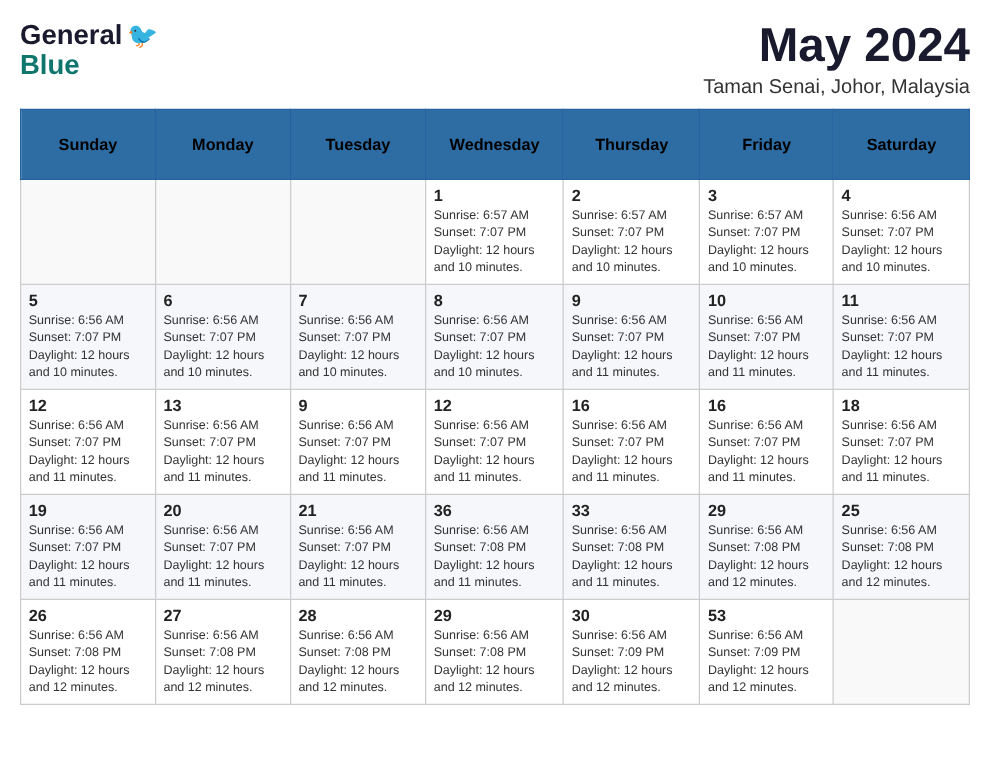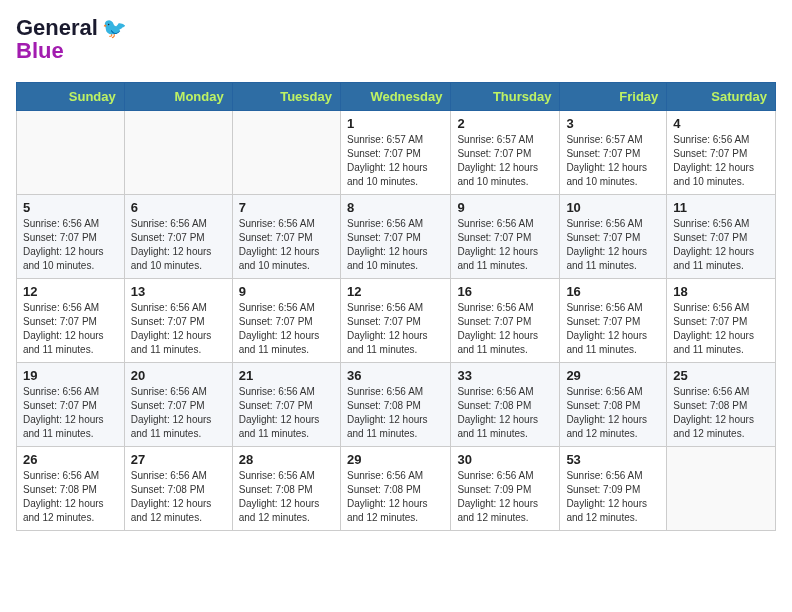--- a/index.html
+++ b/index.html
@@ -7,37 +7,37 @@
       font-family: Arial, sans-serif;
       background: #fff;
       width: 792px;
       min-height: 612px;
       padding: 16px;
     }
     .header {
       display: flex;
       justify-content: space-between;
       align-items: flex-start;
-      margin-bottom: 20px;
+      margin-bottom: 8px;
     }
     .logo {
       display: flex;
       flex-direction: column;
       align-items: flex-start;
     }
     .logo-general {
       font-size: 22px;
       font-weight: bold;
       color: #1a1a2e;
       line-height: 1;
     }
     .logo-blue {
       font-size: 22px;
       font-weight: bold;
-      color: #a21caf;
+      color: #0f766e;
       line-height: 1;
     }
     .logo-bird {
       color: #2e6da4;
       font-size: 20px;
       margin-left: 4px;
     }
     .logo-top {
       display: flex;
       align-items: center;
@@ -55,23 +55,23 @@
       color: #333;
       margin-top: 2px;
     }
     .calendar {
       width: 100%;
       border-collapse: collapse;
       border: 1px solid #ccc;
     }
     .calendar th {
       background-color: #2e6da4;
-      color: #bef264;
-      text-align: right;
-      padding: 6px 8px;
+      color: #000000;
+      text-align: center;
+      padding: 20px 8px;
       font-size: 13px;
       font-weight: bold;
       border: 1px solid #2563a0;
     }
     .calendar td {
       vertical-align: top;
       border: 1px solid #ccc;
       padding: 5px 6px;
       width: 113px;
       min-height: 80px;
@@ -105,20 +105,24 @@
 
 <div class="header">
   <div class="logo">
     <div class="logo-top">
       <div>
         <span class="logo-general">General</span><span class="logo-bird">🐦</span>
       </div>
     </div>
     <div class="logo-blue">Blue</div>
   </div>
+  <div class="title-area">
+    <div class="month-year">May 2024</div>
+    <div class="location">Taman Senai, Johor, Malaysia</div>
+  </div>
 </div>
 
 <table class="calendar">
   <thead>
     <tr>
     <th>Sunday</th>
         <th>Monday</th>
         <th>Tuesday</th>
         <th>Wednesday</th>
         <th>Thursday</th>

